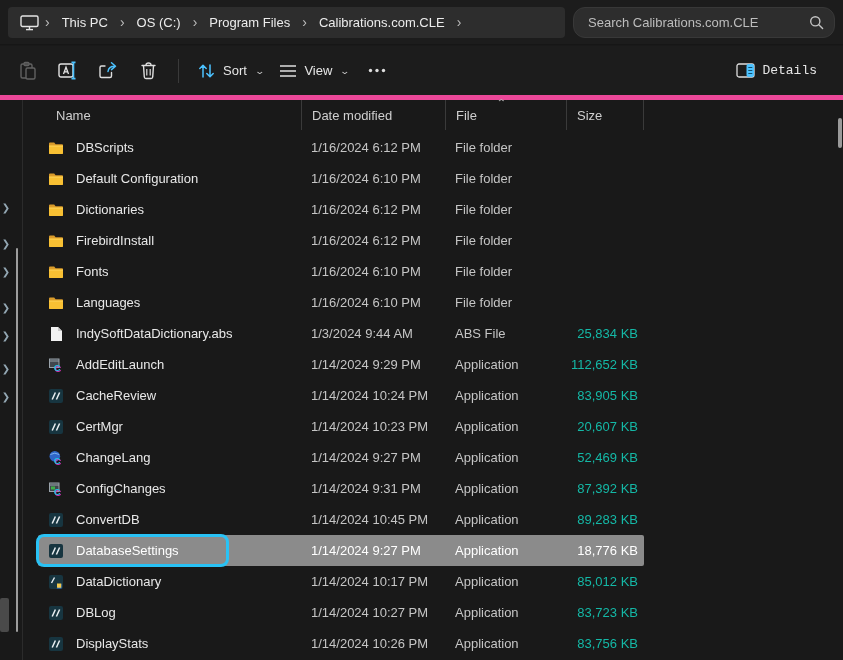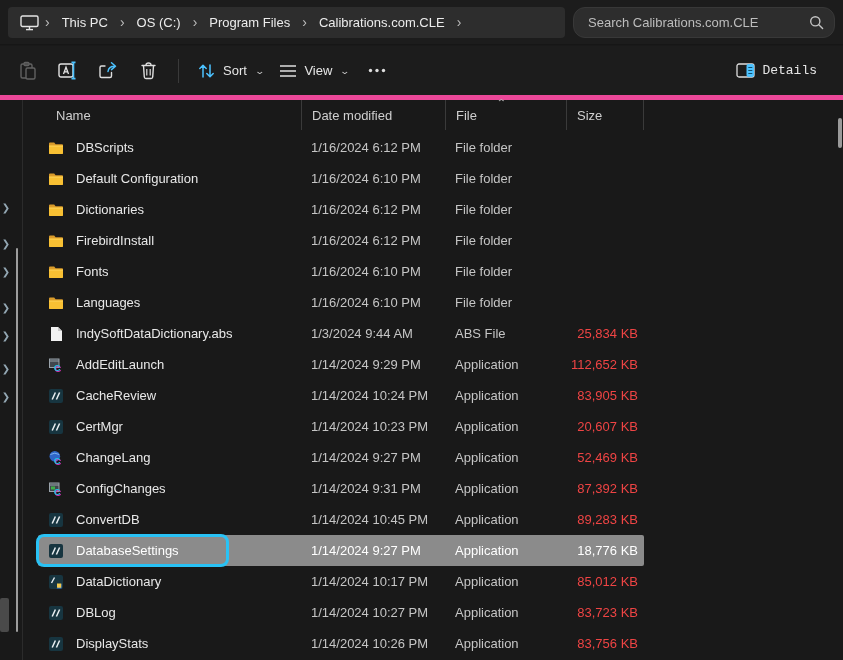--- a/index.html
+++ b/index.html
@@ -94,21 +94,21 @@
 
   .file-list { position:absolute; top:32px; left:0; width:100%; }
   .file-row {
     display:grid; grid-template-columns:263px 144px 121px 78px;
     margin-left:14px; width:606px; height:31px; align-items:center;
     font-size:13px; cursor:default; border-radius:2px;
   }
   .cell { padding-left:10px; white-space:nowrap; overflow:hidden; }
   .cell.name { display:flex; align-items:center; gap:12px; color:#e8e8e8; }
   .cell.date, .cell.type { color:#c5c5c5; }
-  .cell.size { color:#ef4444; text-align:right; padding-right:6px; padding-left:0; }
+  .cell.size { color:#14b8a6; text-align:right; padding-right:6px; padding-left:0; }
   .file-row.selected { background:#8b8b8b; }
   .file-row.selected .cell, .file-row.selected .cell.name { color:#ffffff; }
   .file-icon { width:16px; height:16px; flex:0 0 16px; display:flex; }
   .file-icon svg { width:16px; height:16px; }
 
   
   .main-scrollbar {
     position:absolute; right:1px; top:118px; width:4px; height:30px;
     background:#9a9a9a; border-radius:2px;
   }

